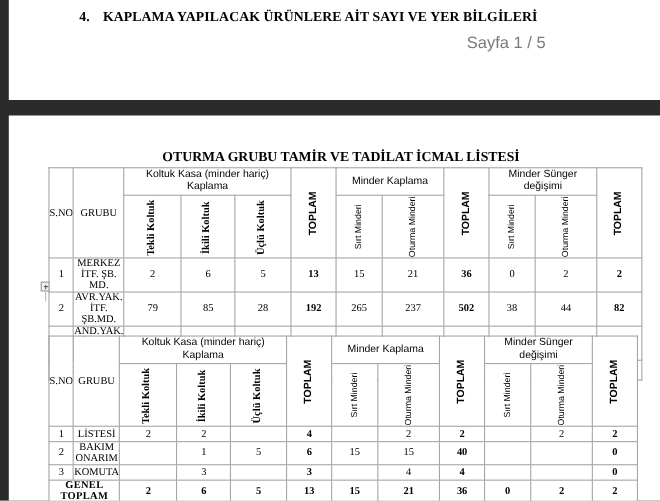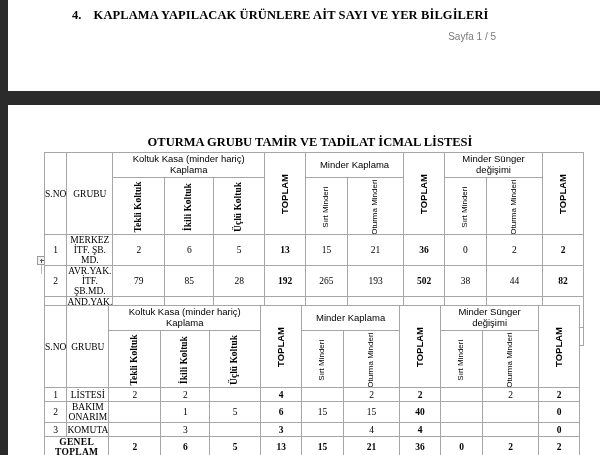--- a/index.html
+++ b/index.html
@@ -68,21 +68,21 @@
   }
   .doc-heading .num {
     display: inline-block;
     margin-right: 12px;
   }
   .page-label {
     position: absolute;
     right: 104px;
     top: 31px;
     font-family: "Liberation Sans", sans-serif;
-    font-size: 10px;
+    font-size: 15px;
     color: #7a7a7a;
     white-space: nowrap;
   }
 
   
   .outline-toggle {
     position: absolute;
     left: 29px;
     top: 151px;
     width: 9px;
@@ -280,21 +280,21 @@
             <td class="acc bold">2</td>
           </tr>
           <tr>
             <td style="height:13px">2</td>
             <td class="left grouplbl">AVR.YAK. İTF. ŞB.MD.</td>
             <td>79</td>
             <td>85</td>
             <td>28</td>
             <td class="acc bold">192</td>
             <td>265</td>
-            <td>193</td>
+            <td>237</td>
             <td class="acc bold">502</td>
             <td>38</td>
             <td>44</td>
             <td class="acc bold">82</td>
           </tr>
           <tr>
             <td style="height:13px">3</td>
             <td class="left grouplbl">AND.YAK. İTF.ŞB. MD.</td>
             <td>79</td>
             <td>39</td>

